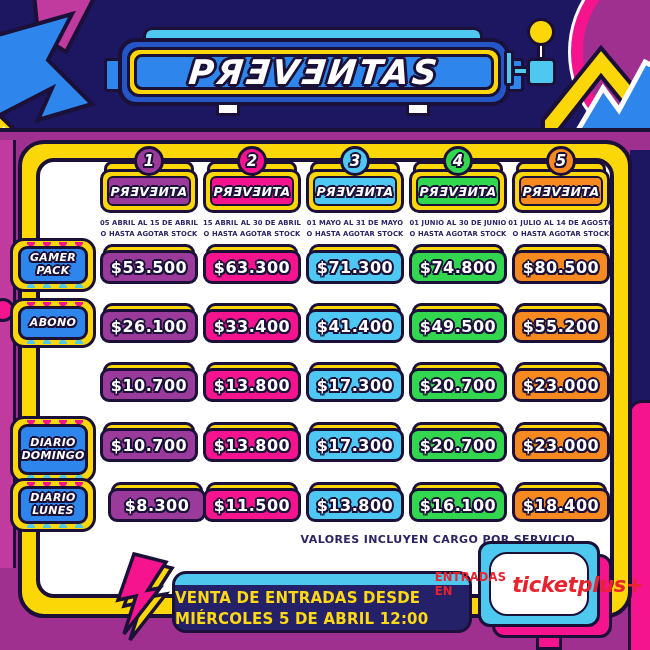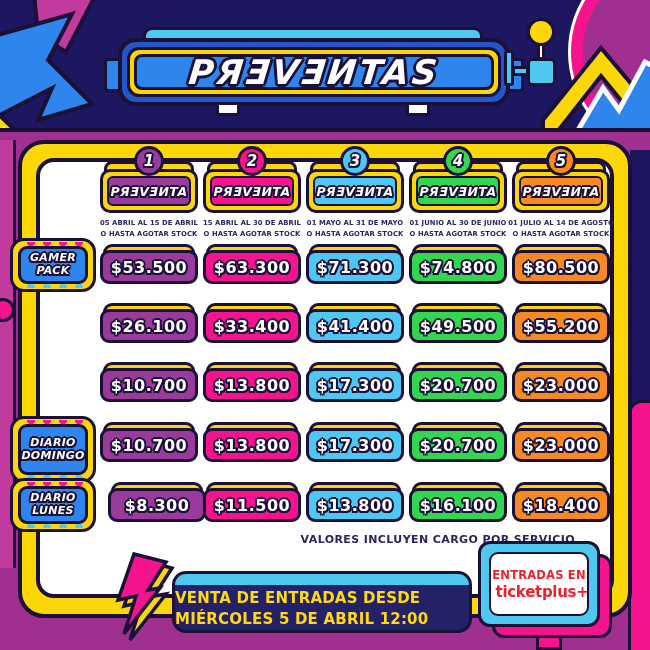--- a/index.html
+++ b/index.html
@@ -106,24 +106,24 @@
 
   
   .bolt{left:104px;top:552px;z-index:6;}
 
   
   .sign-pole{left:536px;top:618px;width:26px;height:32px;background:var(--hotpink);border:3px solid var(--dark);z-index:4;}
   .sign-back{left:492px;top:554px;width:120px;height:84px;background:var(--hotpink);
     border:3px solid var(--dark);border-radius:12px;z-index:5;}
   .sign-front{left:478px;top:541px;width:122px;height:86px;background:var(--cyan);
     border:3.5px solid var(--dark);border-radius:12px;padding:8px;z-index:6;}
-  .sign-white{width:100%;height:100%;background:#fff;border:2.5px solid var(--dark);border-radius:9px;
-    display:flex;flex-direction:column;align-items:center;justify-content:center;}
+  .sign-white{width:100%;height:100%;background:#fff;border:2.5px solid var(--dark);border-radius:18px;
+    display:flex;align-items:center;justify-content:center;}
   .sign-line1{color:var(--red);font-weight:bold;font-size:11.5px;letter-spacing:0.2px;}
-  .sign-brand{color:var(--red);font-weight:bold;font-size:15px;letter-spacing:-0.3px;margin-top:1px;margin-left:6px;}
+  .sign-brand{color:var(--red);font-weight:bold;font-style:italic;font-size:21px;letter-spacing:-0.3px;margin-top:1px;margin-left:6px;}
 </style>
 </head>
 <body>
 
 <div class="stage">
 
   <svg class="abs" style="left:0;top:0" width="130" height="160" viewBox="0 0 130 160">
     <polygon points="34,-6 96,-6 66,52 38,34" fill="#C13A9E" stroke="#1A1038" stroke-width="4"></polygon>
     <polygon points="-6,36 72,14 48,60 92,104 38,120 52,88 -6,118" fill="#2E86EC" stroke="#1A1038" stroke-width="4"></polygon>
     <polygon points="-4,112 44,158 -4,158" fill="#FCD707" stroke="#1A1038" stroke-width="4"></polygon>
@@ -226,20 +226,23 @@
     <div class="num-circle o1">5</div>
     <div class="dates">
         <div>01 JULIO AL 14 DE AGOSTO</div>
         <div>O HASTA AGOTAR STOCK</div>
       </div>
   </div>
 
   <div class="abs row-badge" style="top:238px;height:54px">
       <div class="row-inner o1">GAMER PACK</div>
     </div>
+  <div class="abs row-badge" style="top:298px;height:50px">
+      <div class="row-inner o1">ABONO</div>
+    </div>
   <div class="abs row-badge" style="top:416px;height:67px">
       <div class="row-inner o1">DIARIO DOMINGO</div>
     </div>
   <div class="abs row-badge" style="top:478px;height:54px">
       <div class="row-inner o1">DIARIO LUNES</div>
     </div>
 
   <div class="abs price-cell c1" style="left:100px;top:244px">
       <div class="price-back"></div>
       <div class="price-pill">

